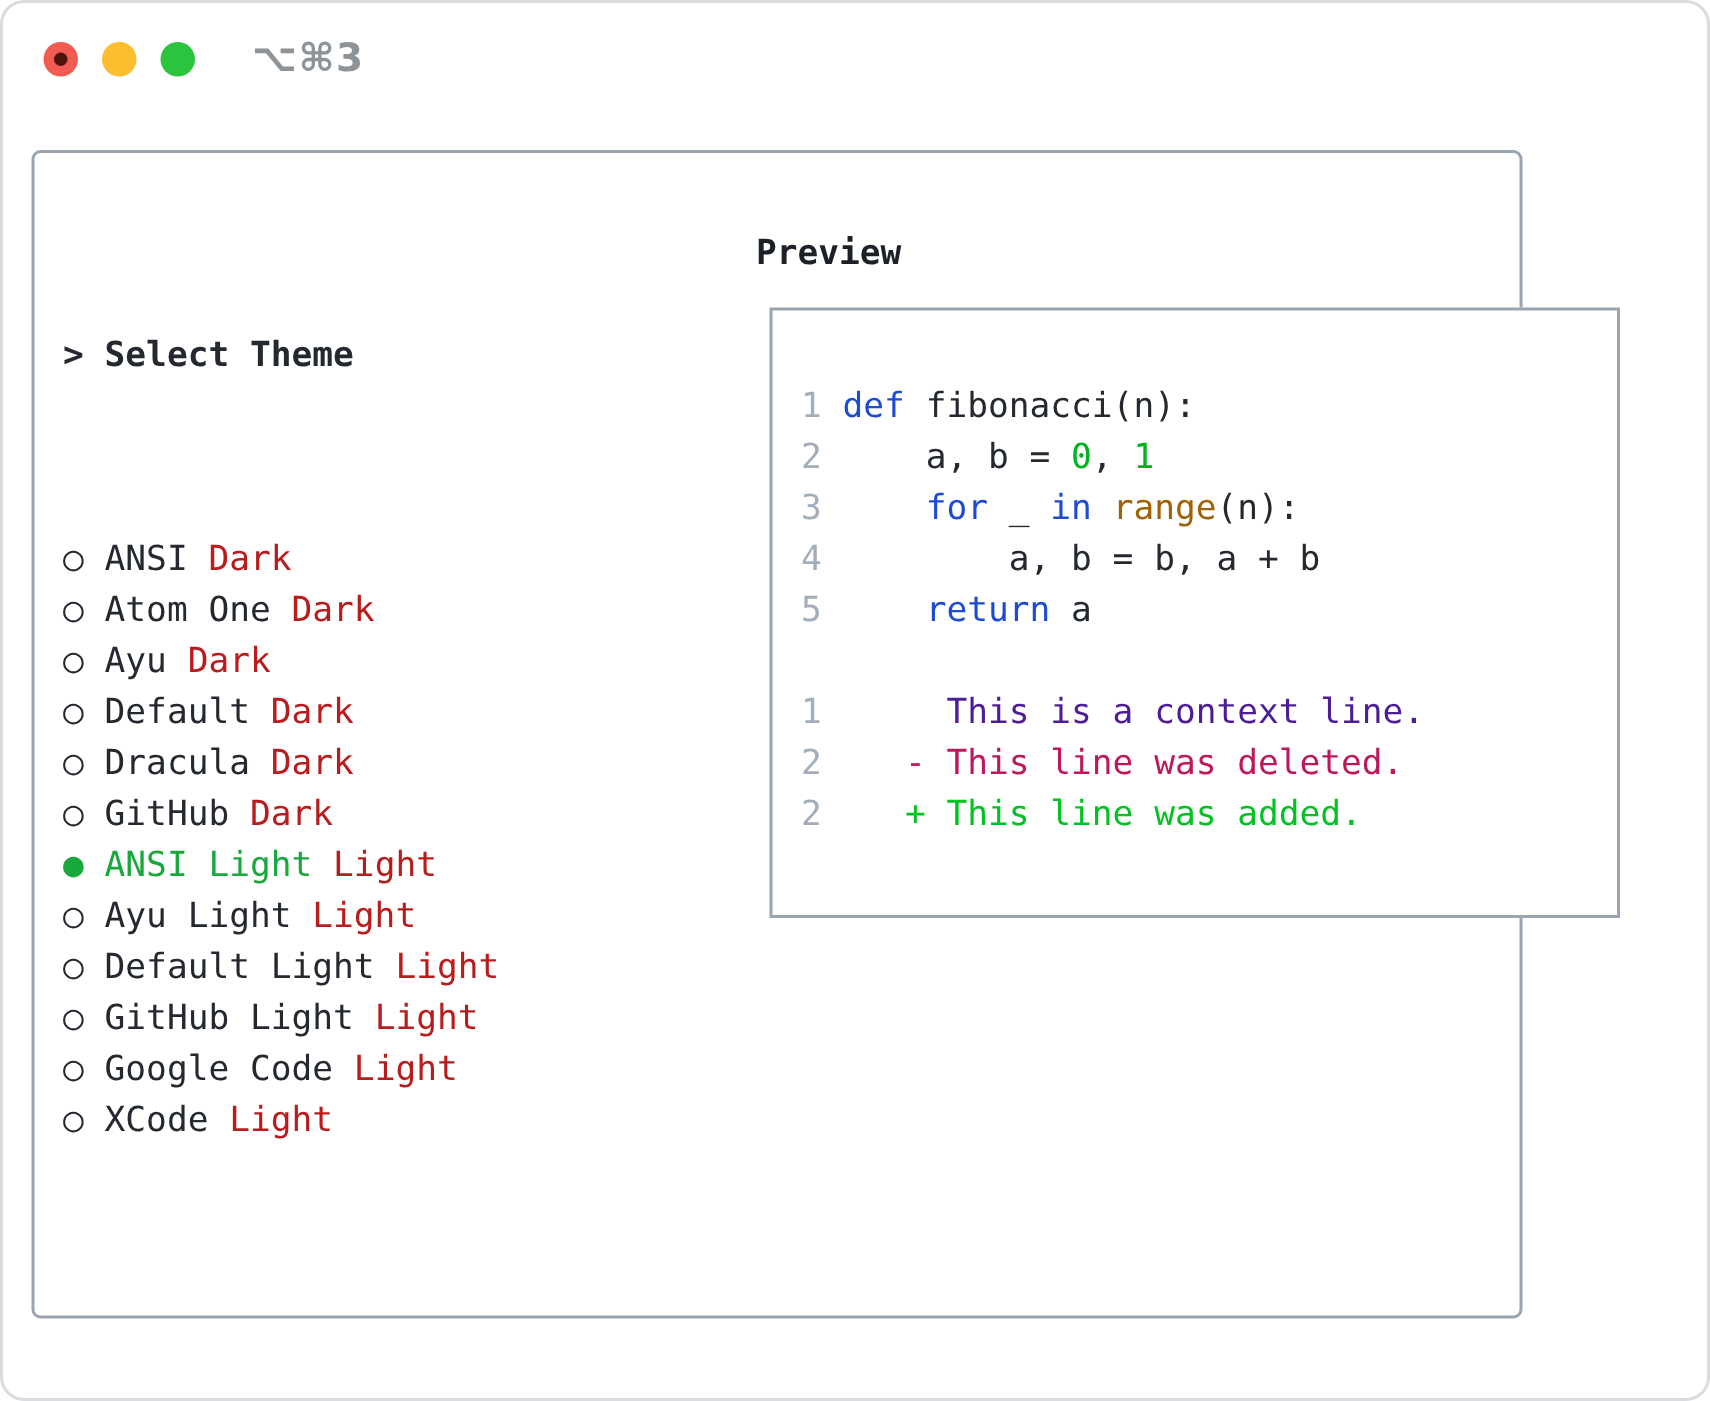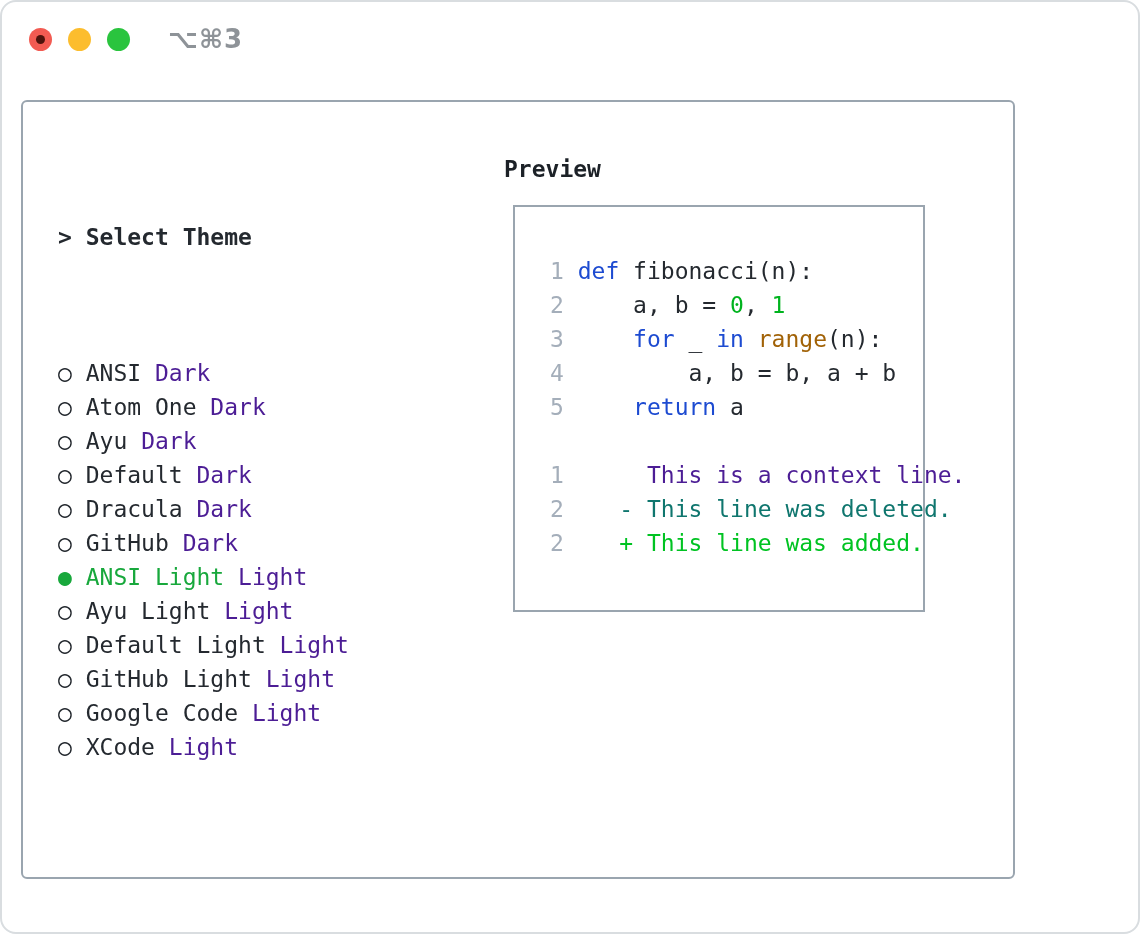--- a/index.html
+++ b/index.html
@@ -28,44 +28,44 @@
   
   .panel {
     position:absolute; left:19px; top:98px; width:994px; height:779px;
     border:2px solid #9aa5af; border-radius:6px; background:#ffffff;
   }
 
   .left-col {
     position:absolute; left:19px; top:50px;
     font-size:23px; line-height:34px; white-space:pre; color:#24292f;
   }
-  .row { height:34px;margin-left:16px; }
+  .row { height:34px; }
   .bold { font-weight:bold; }
   .fg   { color:#24292f; }
-  .tag  { color:#4c1d95; }
+  .tag  { color:#b91c1c; }
   .sel  { color:#18a83c; }
 
   .preview-title {
     position:absolute; left:481px; top:50px;
     font-size:23px; line-height:34px; font-weight:bold; color:#1c2127; white-space:pre;
   }
   .preview-box {
-    position:absolute; left:490px; top:103px; width:412px; height:407px;
+    position:absolute; left:490px; top:103px; width:567px; height:407px;
     border:2px solid #9aa5af; background:#ffffff;
   }
   .code {
     position:absolute; left:19px; top:47px;
     font-size:23px; line-height:34px; white-space:pre;
   }
   .ln  { color:#a4aeba; }
   .kw  { color:#1d4bd1; }
   .bi  { color:#a16207; }
   .num { color:#00b31e; }
   .ctx { color:#4c1d95; }
-  .del { color:#0f766e; }
+  .del { color:#be185d; }
   .add { color:#00c322;text-align:center; }
 </style>
 </head>
 <body>
 
 <div class="window">
 
   <div class="titlebar">
     <span class="tl tl-red">
         <span class="tl-dot"></span>

